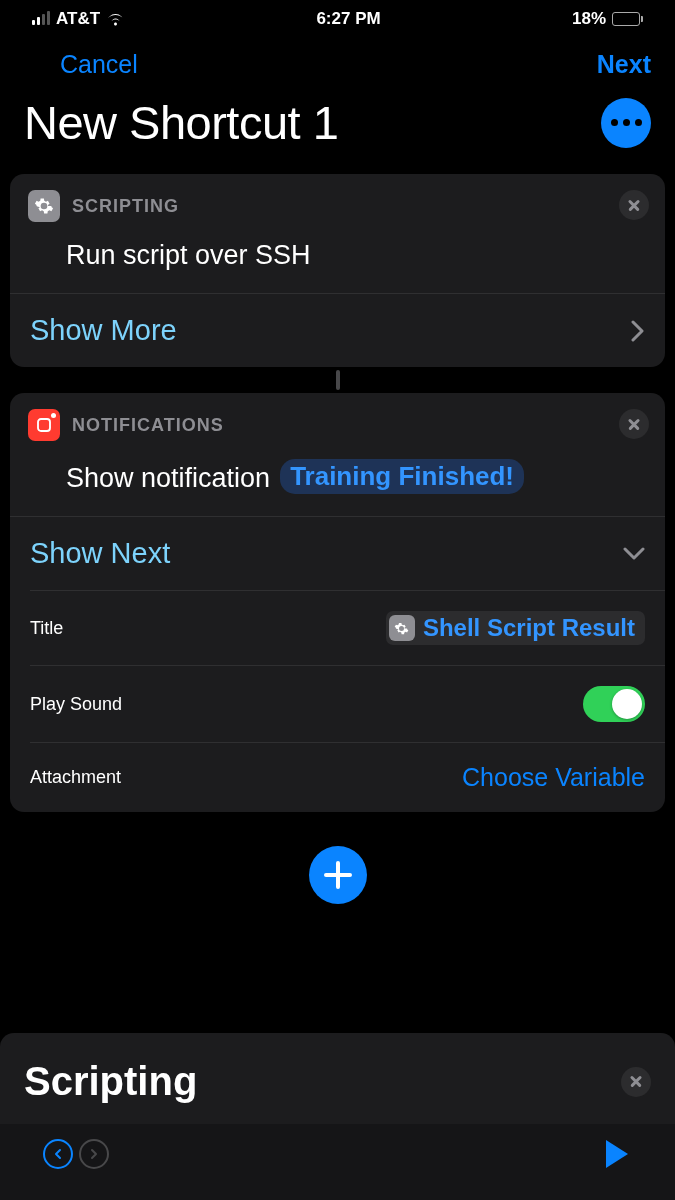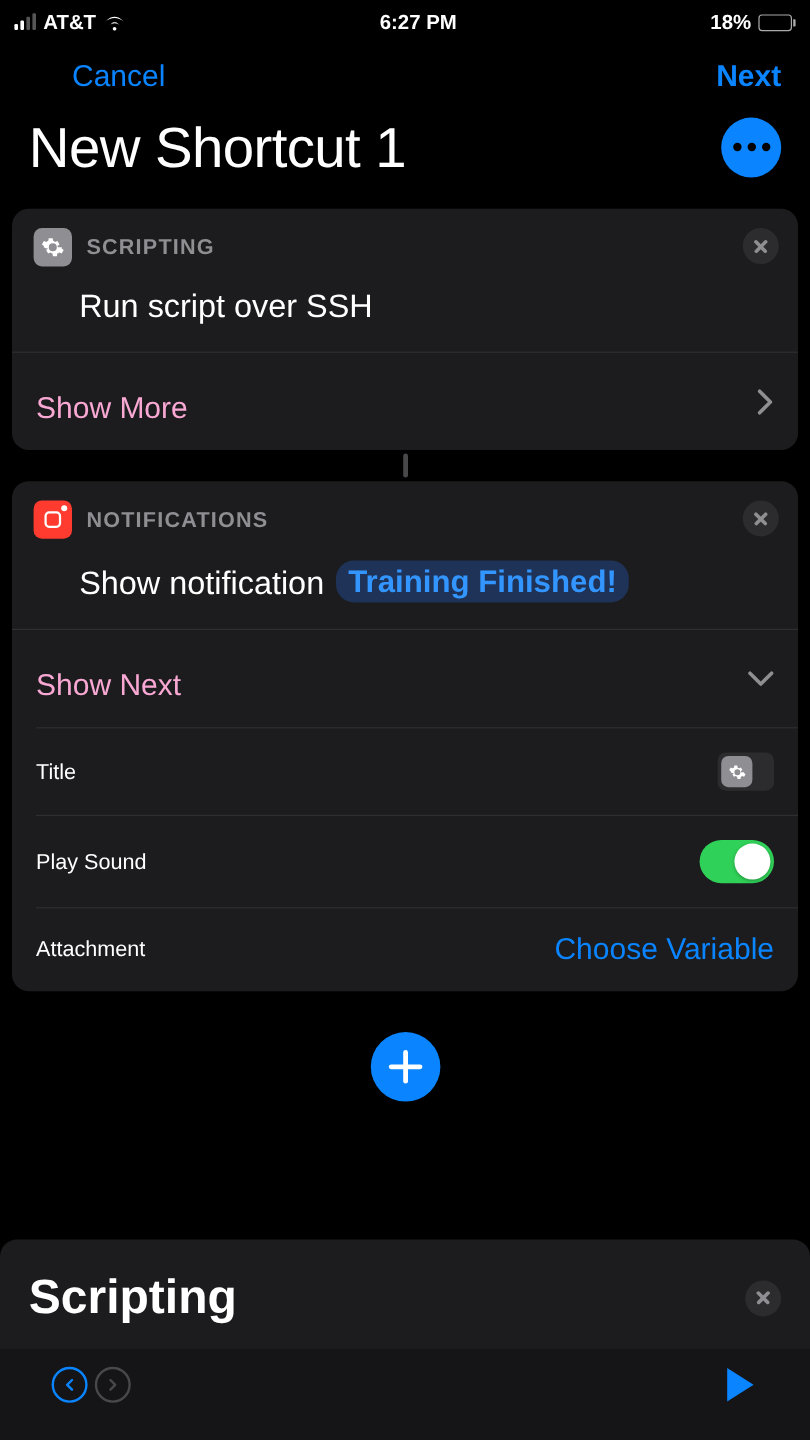--- a/index.html
+++ b/index.html
@@ -1,19 +1,19 @@
 <!DOCTYPE html>
 <html><head>
 <meta charset="utf-8">
 <style>
 * { margin: 0; padding: 0; box-sizing: border-box; }
 html, body { width: 675px; height: 1200px; background: #000; color: #fff; font-family: -apple-system, "SF Pro Text", "Helvetica Neue", Arial, sans-serif; overflow: hidden; }
 
 
-.status-bar { display: flex; align-items: center; justify-content: space-between; height: 38px; padding: 0 12px; font-size: 17px; font-weight: 600; }
+.status-bar { display: flex; align-items: center; justify-content: space-between; height: 38px; padding: 0 32px; font-size: 17px; font-weight: 600; }
 .status-left, .status-right { display: flex; align-items: center; gap: 6px; }
 .signal-bars { display: inline-flex; align-items: flex-end; gap: 2px; height: 12px; }
 .signal-bars span { width: 3px; background: #fff; border-radius: 1px; }
 .signal-bars span:nth-child(1){height:5px}
 .signal-bars span:nth-child(2){height:8px}
 .signal-bars span:nth-child(3){height:11px;background:#555}
 .signal-bars span:nth-child(4){height:14px;background:#555}
 .battery { display:inline-flex; align-items:center; }
 .battery-body { width:28px; height:14px; border:1px solid #aaa; border-radius:3px; position:relative; padding:1px; }
 .battery-cap { width:2px; height:6px; background:#aaa; border-radius:0 1px 1px 0; margin-left:1px;}
@@ -44,21 +44,21 @@
 .close-x::before{transform:rotate(45deg)}
 .close-x::after{transform:rotate(-45deg)}
 
 .card-title-row { padding: 14px 20px 22px; font-size:27px; font-weight:400; display:flex; flex-wrap:wrap; align-items:flex-end; gap:10px;margin-left:36px; }
 .param-pill { background:#1e3357; color:#3395ff; padding:2px 10px; border-radius:15px; font-weight:600; font-size:26px; }
 
 .divider { height:1px; background:#2f2f31; margin-left:20px; }
 .divider.full { margin-left:0; }
 
 .row { display:flex; align-items:center; justify-content:space-between; padding:20px 20px; font-size:24px; }
-.row-label { color:#f9a8d4; font-weight:400; font-size:25px;margin-top:12px; }
+.row-label { color:#7dd3fc; font-weight:400; font-size:29px; }
 .row .field-label { color:#fff; font-size:18px; }
 .chevron { color:#8e8e93; }
 .var-chip { display:inline-flex; align-items:center; background:#2c2c2e; border-radius:7px; padding:3px 10px 3px 3px; color:#3395ff; font-weight:600; font-size:24px; }
 .var-chip .app-icon { margin-right:8px; }
 
 .toggle { width:62px; height:36px; background:#30d158; border-radius:18px; position:relative; }
 .toggle::after { content:""; position:absolute; right:3px; top:3px; width:30px; height:30px; background:#fff; border-radius:50%; box-shadow:0 1px 3px rgba(0,0,0,.3); }
 
 .link-blue { color:#0a84ff; font-size:25px; }
 
@@ -182,20 +182,21 @@
     <div class="divider"></div>
     <div class="row">
       <span class="field-label">Title</span>
       <span style="flex:1"></span>
       <span class="var-chip" style="margin-left:-500px">
         <span class="app-icon gray tiny">
           <svg width="15" height="15" viewBox="0 0 24 24">
               <path fill="#fff" d="M12 8a4 4 0 100 8 4 4 0 000-8zm9 4a7 7 0 01-.1 1.2l2 1.6-2 3.4-2.4-1a7 7 0 01-2 1.2l-.4 2.6h-4l-.4-2.6a7 7 0 01-2-1.2l-2.4 1-2-3.4 2-1.6A7 7 0 013 12a7 7 0 01.1-1.2l-2-1.6 2-3.4 2.4 1a7 7 0 012-1.2L7.9 3h4l.4 2.6a7 7 0 012 1.2l2.4-1 2 3.4-2 1.6c.1.4.1.8.1 1.2z"></path>
             </svg>
         </span>
+        <span>Shell Script Result</span>
       </span>
     </div>
     <div class="divider"></div>
     <div class="row">
       <span class="field-label">Play Sound</span>
       <div class="toggle"></div>
     </div>
     <div class="divider"></div>
     <div class="row">
       <span class="field-label">Attachment</span>

